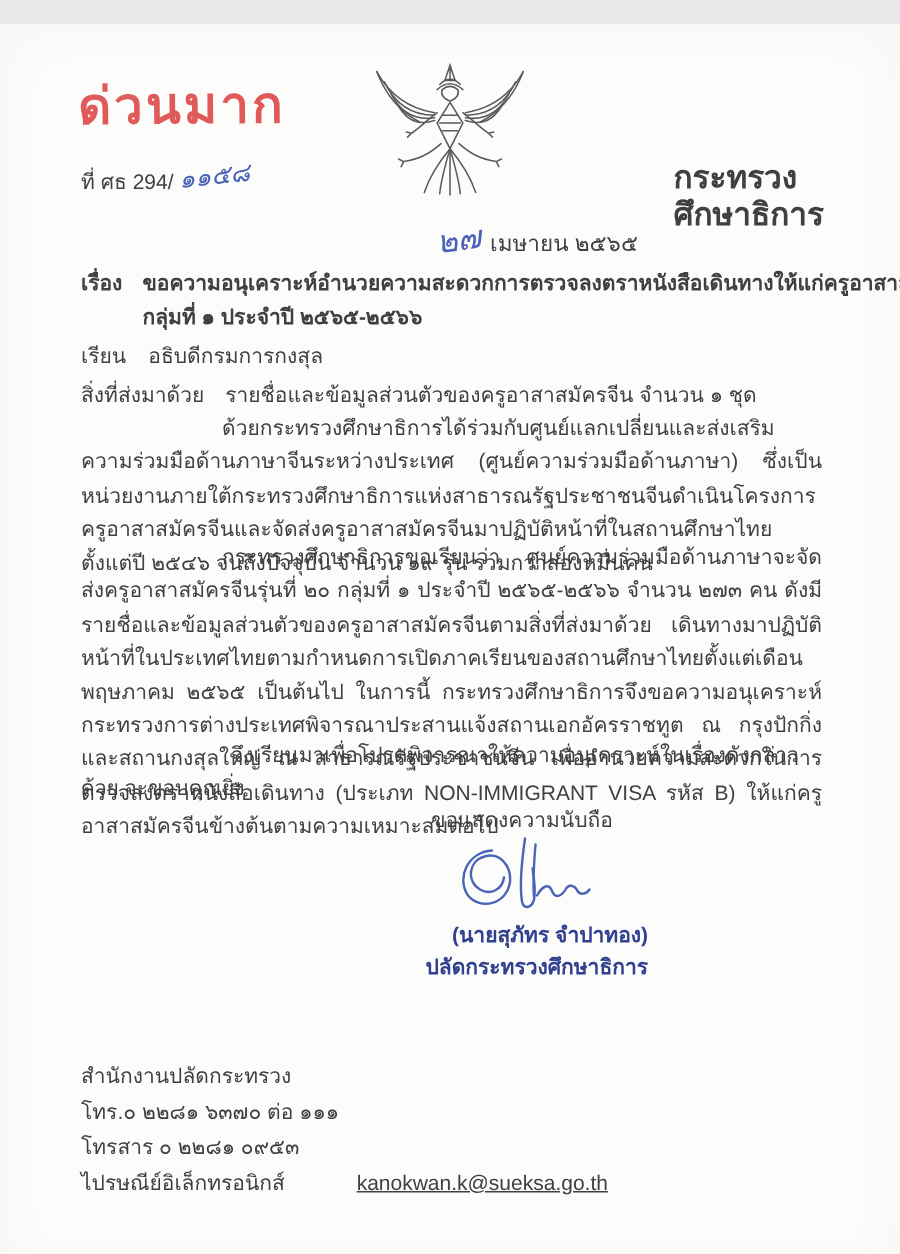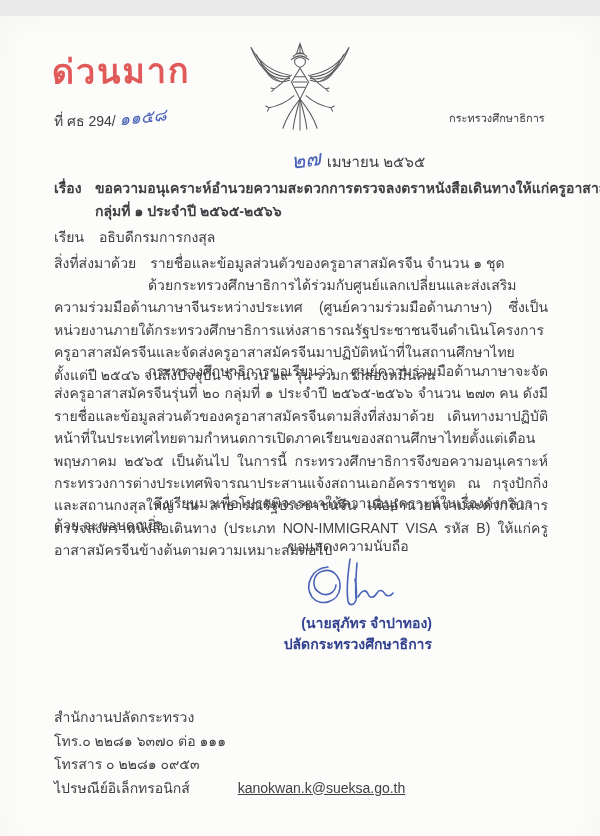--- a/index.html
+++ b/index.html
@@ -16,21 +16,21 @@
     color:#e05a5a;letter-spacing:2px;font-weight:600;
     transform:rotate(-0.5deg);
   }
   .ref-row{left:54px;top:90px;white-space:nowrap;}
   .handwritten{
     color:#4b64b8;font-style:italic;
     display:inline-block;
   }
   .ref-row .handwritten{font-size:17px;transform:translateY(-3px) rotate(-6deg);margin-left:3px;}
   .emblem{left:240px;top:18px;width:120px;height:108px;}
-  .ministry{left:449px;top:90px;line-height:25px;font-size:11px;}
+  .ministry{left:449px;top:90px;line-height:25px;font-size:21px;font-weight:bold;}
   .date-row{left:291px;top:127px;white-space:nowrap;font-size:15px;}
   .date-row .handwritten{font-size:21px;transform:rotate(-8deg);margin-right:6px;}
   .subject{left:54px;top:161px;width:496px;display:flex;line-height:23px;font-weight:bold;}
   .subject .lbl{flex:0 0 41px;}
   .line-row{white-space:nowrap;line-height:23px;}
   .to-line{left:54px;top:210px;}
   .to-line .lbl{display:inline-block;width:41px;}
   .attach-line{left:54px;top:236px;}
   .attach-line .lbl{margin-right:10px;}
   .para{left:54px;width:494px;line-height:22.4px;text-align:justify;}

